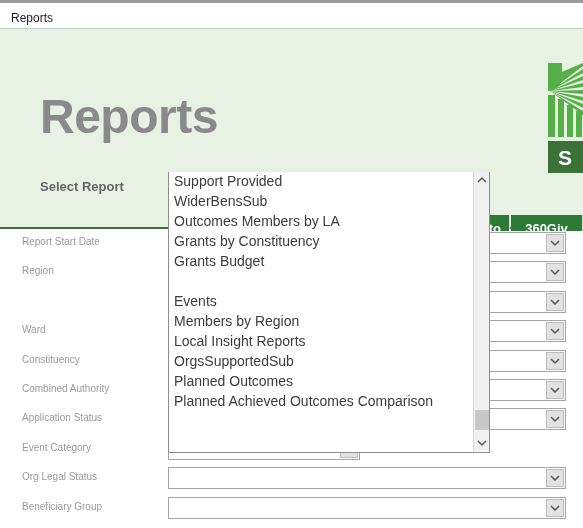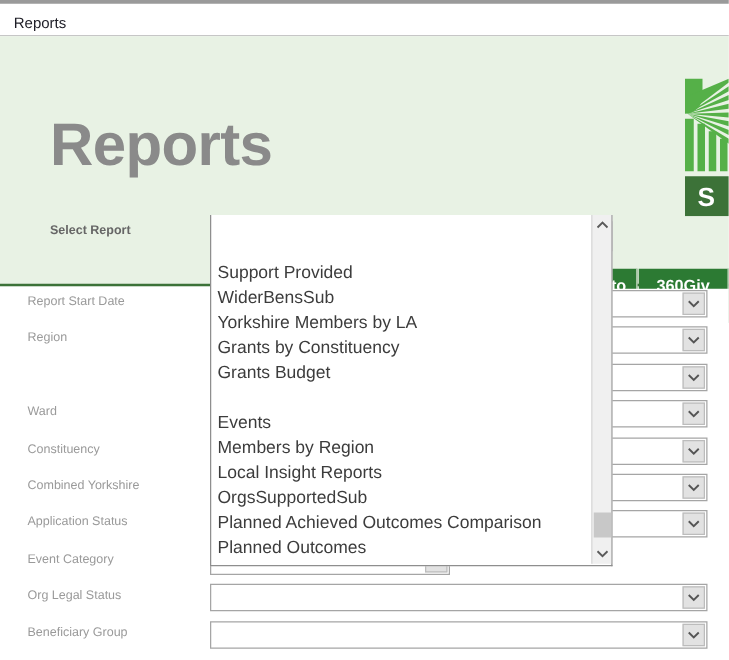--- a/index.html
+++ b/index.html
@@ -55,21 +55,21 @@
     text-align: center; line-height: 15px;
     padding-top: 6px;
     border-right: 1px solid #cfe0cc;
   }
   #btn-export-pdf { left: 436px; width: 74px; text-align: right; padding-right: 8px; }
   #btn-360-export { left: 511px; width: 72px; }
 
   
   #lbl-select-report {
     position: absolute; left: 40px; top: 150px;
-    font-size: 10px; font-weight: bold; color: #666666;
+    font-size: 13px; font-weight: bold; color: #666666;
   }
   #combo-select-report {
     position: absolute; left: 168px; top: 148px;
     width: 322px; height: 24px;
     background: #ffffff;
     border: 1px solid #8e8e8e;
   }
   #combo-caret {
     position: absolute; right: 0; top: 0;
     width: 22px; height: 22px;
@@ -86,21 +86,20 @@
     width: 322px; height: 281px;
     background: #ffffff;
     border: 1px solid #8e8e8e;
     border-top: none;
     z-index: 40;
   }
   #option-viewport {
     position: absolute; left: 0; top: 0;
     width: 305px; height: 279px;
     overflow: hidden;
-    margin-top: 36px;
   }
   .opt {
     height: 20px; line-height: 19px;
     padding-left: 5px;
     font-size: 14px; color: #3c3c3c;
     white-space: nowrap;
   }
   .opt.spacer { height: 20px; }
 
   
@@ -192,30 +191,30 @@
         <polyline points="6,9 11,14 16,9" fill="none" stroke="#6b6b6b" stroke-width="1.6"></polyline>
       </svg>
     </div>
   </div>
 </div>
 
 <div id="dropdown-list">
   <div id="option-viewport">
       <div class="opt">Support Provided</div>
       <div class="opt">WiderBensSub</div>
-      <div class="opt">Yorkshire Members by LA</div>
+      <div class="opt">Outcomes Members by LA</div>
       <div class="opt">Grants by Constituency</div>
       <div class="opt">Grants Budget</div>
       <div class="opt spacer"></div>
       <div class="opt">Events</div>
       <div class="opt">Members by Region</div>
       <div class="opt">Local Insight Reports</div>
       <div class="opt">OrgsSupportedSub</div>
+      <div class="opt">Planned Outcomes</div>
       <div class="opt">Planned Achieved Outcomes Comparison</div>
-      <div class="opt">Planned Outcomes</div>
     </div>
   <div id="list-scrollbar">
     <div class="sb-arrow" id="sb-up">
       <svg width="16" height="17" viewBox="0 0 16 17">
         <polyline points="4,10 8,6 12,10" fill="none" stroke="#5a5a5a" stroke-width="1.5"></polyline>
       </svg>
     </div>
     <div id="sb-thumb"></div>
     <div class="sb-arrow" id="sb-down">
       <svg width="16" height="17" viewBox="0 0 16 17">
@@ -259,21 +258,21 @@
     </div>
     <div class="frow" style="top: 117.6px;">
       <div class="flabel">Constituency</div>
       <div class="fctrl right">
         <div class="sel-caret"><svg width="16" height="16" viewBox="0 0 16 16">
             <polyline points="4,6 8,10 12,6" fill="none" stroke="#555" stroke-width="1.5"></polyline>
           </svg></div>
       </div>
     </div>
     <div class="frow" style="top: 147px;">
-      <div class="flabel">Combined Yorkshire</div>
+      <div class="flabel">Combined Authority</div>
       <div class="fctrl right">
         <div class="sel-caret"><svg width="16" height="16" viewBox="0 0 16 16">
             <polyline points="4,6 8,10 12,6" fill="none" stroke="#555" stroke-width="1.5"></polyline>
           </svg></div>
       </div>
     </div>
     <div class="frow" style="top: 176.4px;">
       <div class="flabel">Application Status</div>
       <div class="fctrl right">
         <div class="sel-caret"><svg width="16" height="16" viewBox="0 0 16 16">

